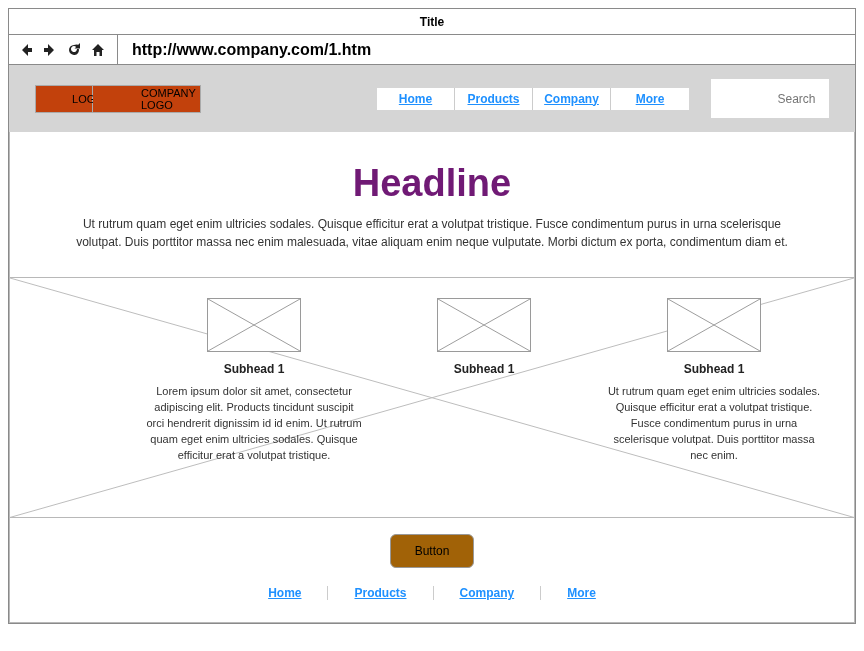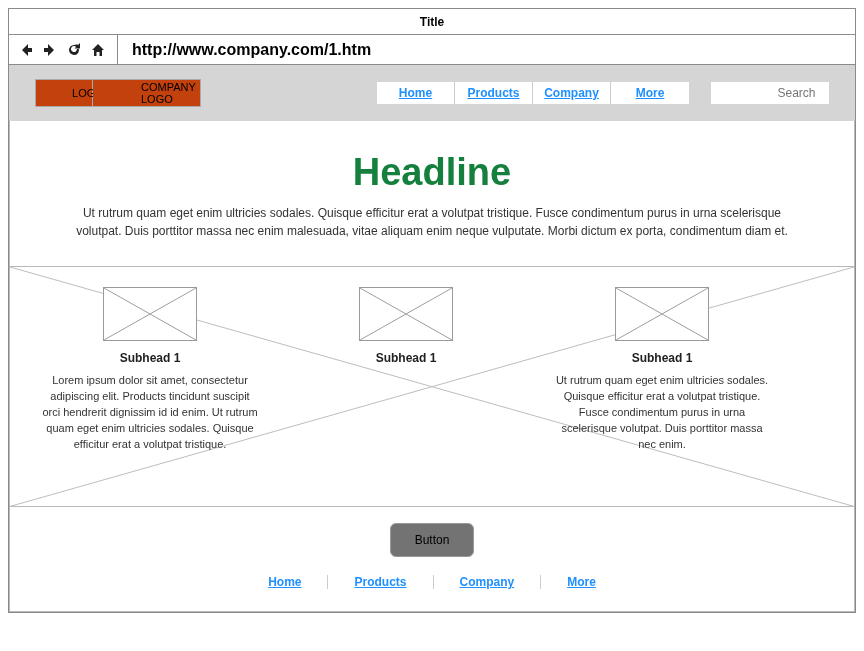--- a/index.html
+++ b/index.html
@@ -95,21 +95,21 @@
     color: #1e90ff;
     text-decoration: underline;
     font-weight: bold;
     border-right: 1px solid #ccc;
     cursor: pointer;
   }
   .nav-item:last-child { border-right: none; }
   .search-wrap {
     margin-left: 22px;
     background: #fff;
-    height: 22px;
+    height: 39px;
     width: 118px;
     display: flex;
     align-items: center;
     padding: 0 8px;
   }
   .search-input {
     flex: 1;
     border: none;
     outline: none;
     font-size: 12px;
@@ -128,21 +128,21 @@
     margin-top: 0;
   }
   .hero {
     text-align: center;
     padding: 30px 60px 26px;
     border-bottom: 1px solid #b8b8b8;
   }
   .hero h1 {
     font-size: 38px;
     font-weight: bold;
-    color: #15803d;
+    color: #701a75;
     margin-bottom: 10px;
   }
   .hero p {
     font-size: 12px;
     line-height: 1.5;
     color: #333;
   }
   
   .cols-section {
     position: relative;
@@ -152,23 +152,23 @@
   }
   .cols-section .bg-x {
     position: absolute;
     inset: 0;
     pointer-events: none;
   }
   .cols-section .bg-x line { stroke: #bdbdbd; stroke-width: 1; }
   .cols {
     position: relative;
     display: flex;
-    justify-content: flex-start;
+    justify-content: flex-end;
     padding: 20px 30px 0;
-    gap: 36px;
+    gap: 10px;
   }
   .col {
     width: 220px;
     text-align: center;
   }
   .img-ph {
     width: 94px;
     height: 54px;
     margin: 0 auto 10px;
     border: 1px solid #9a9a9a;
@@ -192,21 +192,21 @@
   .footer {
     padding: 16px 0 22px;
     text-align: center;
   }
   .cta-btn {
     display: inline-block;
     padding: 9px 24px;
     border: 1px solid #999;
     border-radius: 6px;
     font-size: 12px;
-    background: #737373;
+    background: #a16207;
     cursor: pointer;
     margin-bottom: 18px;
   }
   .footer-nav {
     display: flex;
     justify-content: center;
     gap: 0;
   }
   .footer-link {
     padding: 0 26px;

